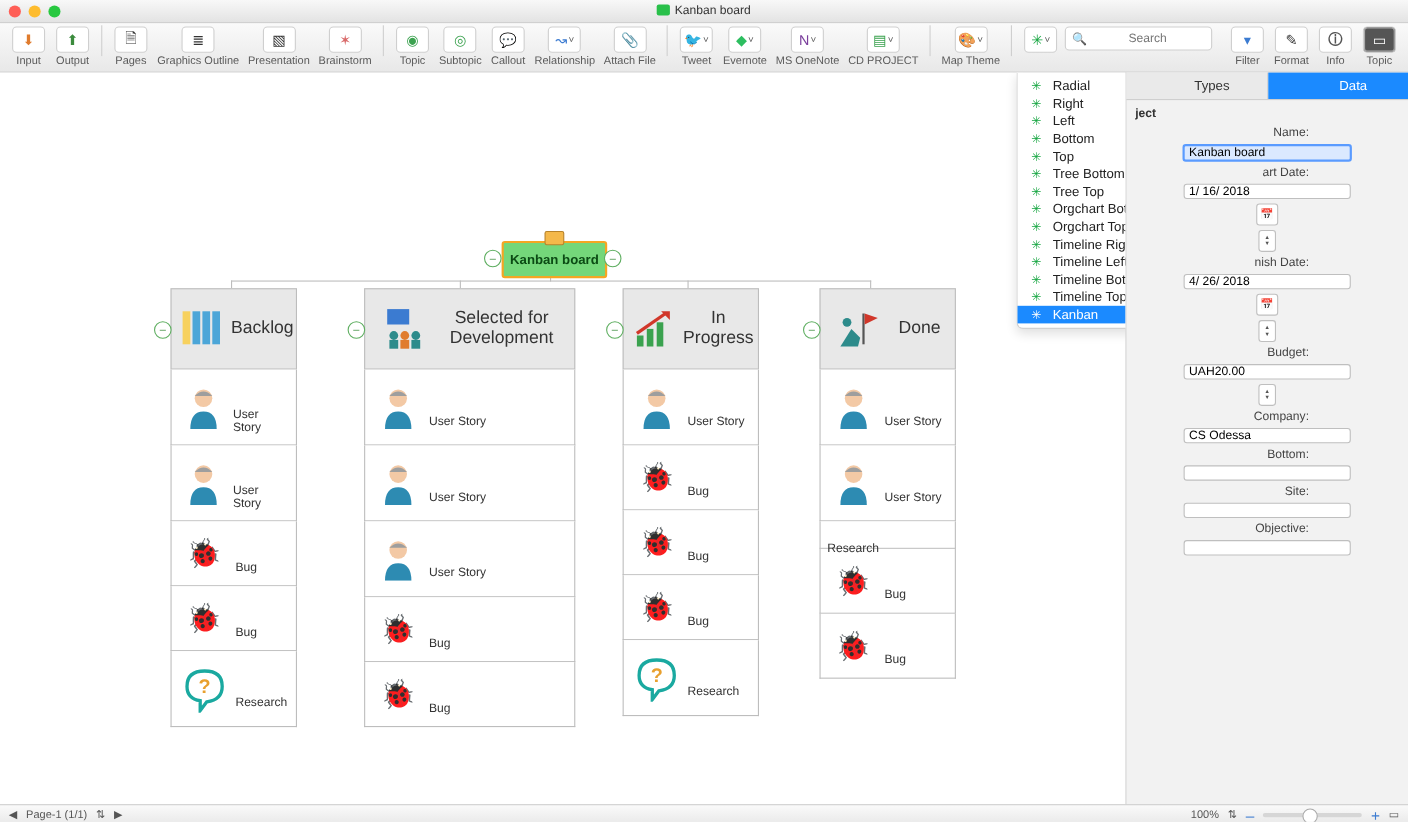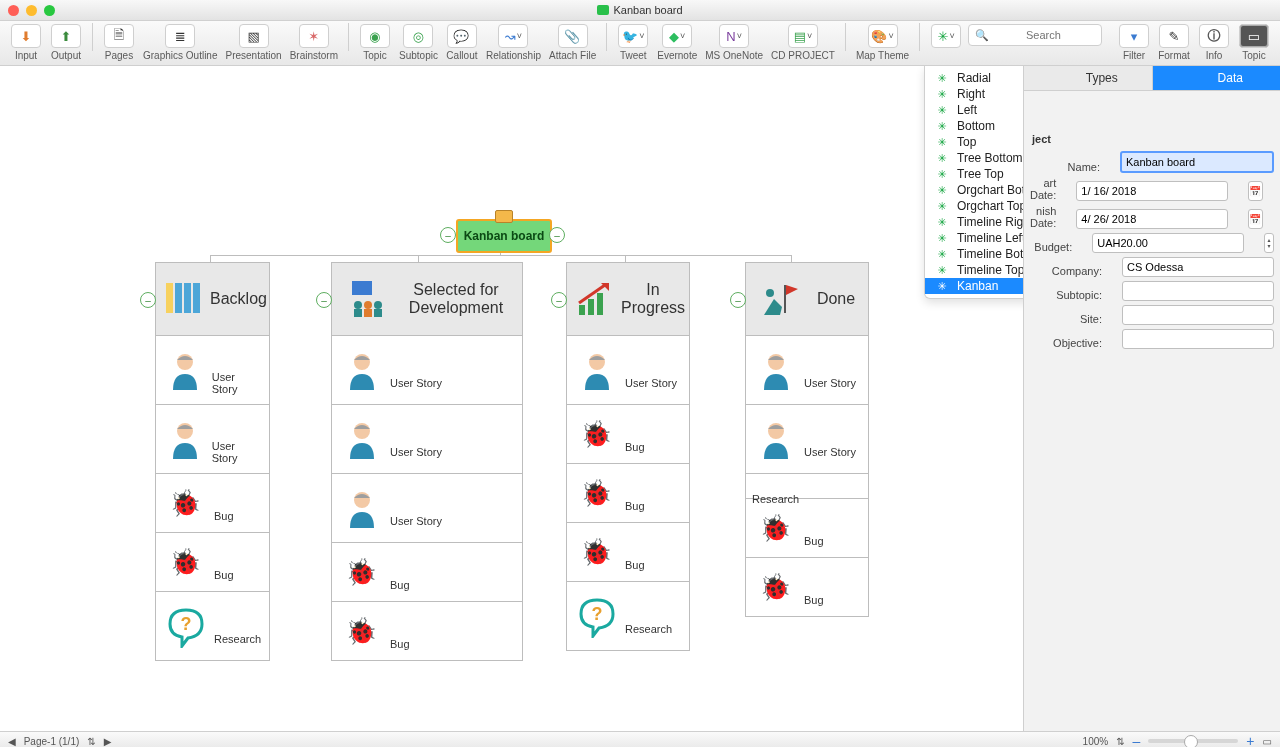--- a/index.html
+++ b/index.html
@@ -26,22 +26,22 @@
 .dd-caret{font-size:9px;color:#555;margin-left:1px;}
 
 .main{display:flex;height:665px;}
 .canvas{flex:1;background:#fff;position:relative;overflow:hidden;}
 .inspector{width:256px;background:#f2f2f2;border-left:1px solid #cfcfcf;display:flex;flex-direction:column;}
 
 .insp-tabs{display:flex;height:24px;border-bottom:1px solid #cfcfcf;}
 .insp-tab{flex:1;text-align:center;line-height:24px;font-size:12px;background:#eaeaea;border-right:1px solid #cfcfcf;padding-left:28px;}
 .insp-tab:last-child{border-right:none;}
 .insp-tab.active{background:#1b8aff;color:#fff;}
-.insp-sec-title{font-weight:600;padding:6px 8px 4px;font-size:11px;margin-top:36px;}
-.insp-row{display:flex;align-items:flex-end;padding:2px 6px;gap:20px;}
+.insp-sec-title{font-weight:600;padding:6px 8px 4px;font-size:11px;}
+.insp-row{display:flex;align-items:center;padding:2px 6px;gap:4px;flex-direction:column;}
 .insp-row .rlabel{width:76px;text-align:right;font-size:11px;color:#444;}
 .insp-row input{flex:1;border:1px solid #bfbfbf;border-radius:3px;height:18px;font-size:11px;padding:0 4px;background:#fff;}
 .insp-row .inp-sel{background:#dbe9ff;border:2px solid #5a9bff;}
 .cal-btn{width:18px;height:18px;border:1px solid #bfbfbf;border-radius:3px;background:#fff;display:flex;align-items:center;justify-content:center;font-size:10px;}
 .spin{width:14px;height:18px;border:1px solid #bfbfbf;border-radius:3px;background:#fff;display:flex;flex-direction:column;justify-content:center;align-items:center;}
 .spin::before{content:"▴";font-size:6px;line-height:6px;color:#555;}
 .spin::after{content:"▾";font-size:6px;line-height:6px;color:#555;}
 .stars{color:#f4a623;font-size:13px;letter-spacing:1px;}
 .stars .empty{color:#c9c9c9;}
 
@@ -510,21 +510,21 @@
     <div class="insp-row">
         <div class="rlabel">Budget:</div>
         <input value="UAH20.00" style="">
         <div class="spin"></div>
       </div>
     <div class="insp-row">
         <div class="rlabel">Company:</div>
         <input value="CS Odessa" style="">
       </div>
     <div class="insp-row">
-        <div class="rlabel">Subtopic:</div>
+        <div class="rlabel">Bottom:</div>
         <input value="" style="">
       </div>
     <div class="insp-row">
         <div class="rlabel">Site:</div>
         <input value="" style="">
       </div>
     <div class="insp-row">
         <div class="rlabel">Objective:</div>
         <input value="" style="">
       </div>

